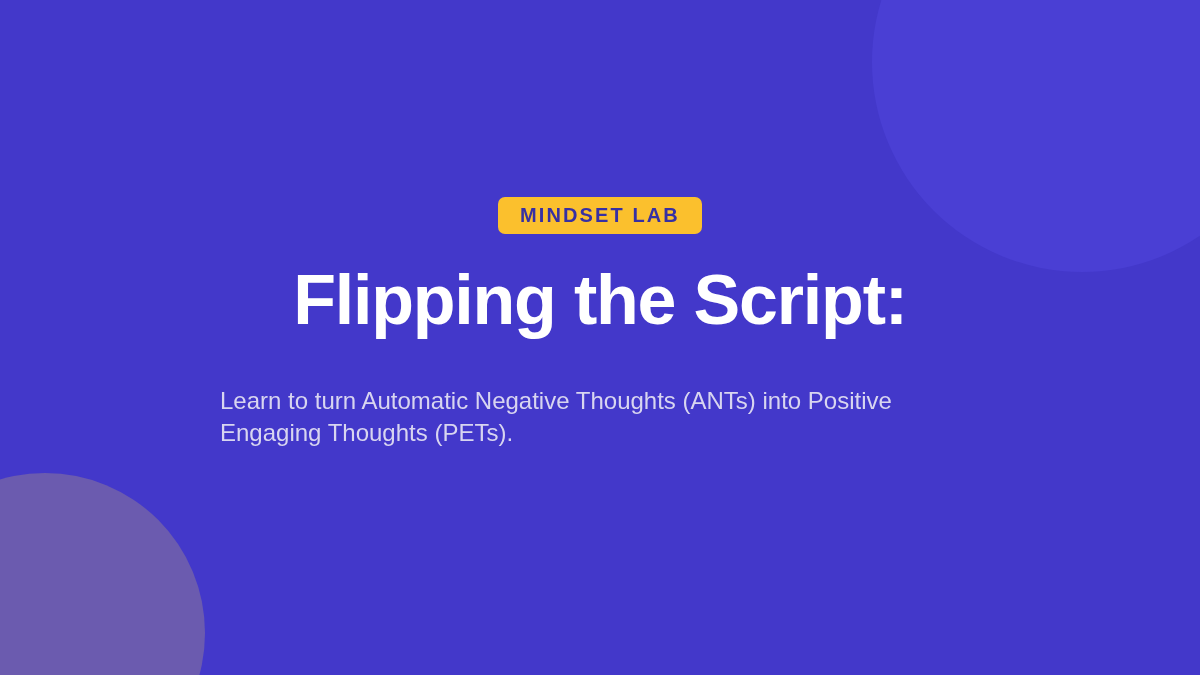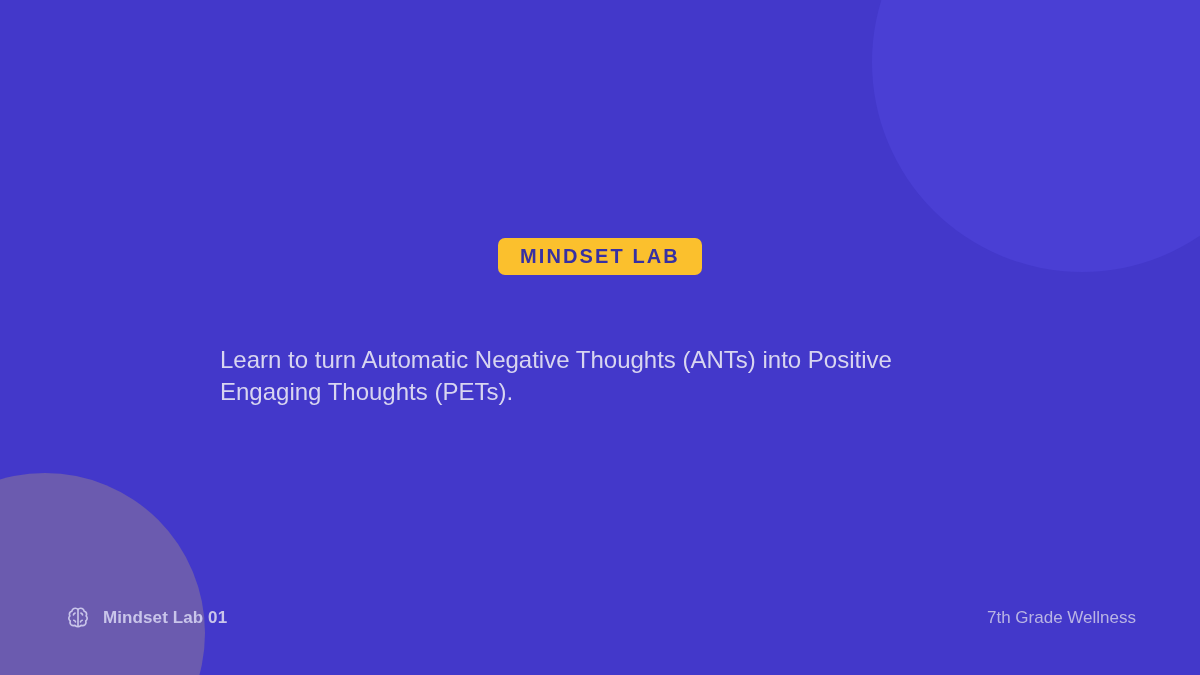--- a/index.html
+++ b/index.html
@@ -139,40 +139,21 @@
 <div class="slide">
 
   <div class="shape-top-right"></div>
   <div class="shape-bottom-left"></div>
 
   <div class="content">
 
     <div class="eyebrow-badge">MINDSET LAB</div>
 
     <div class="title-block">
+      <span class="title-line title-line-1">Flipping the Script:</span>
     </div>
 
     <div class="subtitle">Learn to turn Automatic Negative Thoughts (ANTs) into Positive Engaging Thoughts (PETs).</div>
 
   </div>
 
-  <div class="footer">
-
-    <div class="footer-left">
-      <svg class="brain-icon" viewBox="0 0 32 32" fill="none">
-        <g stroke="#c9c5ea" stroke-width="1.9" stroke-linecap="round" stroke-linejoin="round" fill="none">
-          <path d="M16 6.2c-1.5-1.7-4.2-1.8-5.8-0.3-0.7 0.6-1.1 1.5-1.2 2.4-1.6 0.3-2.8 1.7-2.8 3.4 0 0.7 0.2 1.4 0.6 1.9-0.8 0.7-1.3 1.7-1.3 2.8 0 1.3 0.7 2.5 1.7 3.1-0.2 0.5-0.3 1-0.3 1.5 0 2.1 1.7 3.8 3.8 3.8 0.6 0 1.2-0.2 1.8-0.5 0.6 0.9 1.6 1.5 2.8 1.5"></path>
-          <path d="M16 6.2c1.5-1.7 4.2-1.8 5.8-0.3 0.7 0.6 1.1 1.5 1.2 2.4 1.6 0.3 2.8 1.7 2.8 3.4 0 0.7-0.2 1.4-0.6 1.9 0.8 0.7 1.3 1.7 1.3 2.8 0 1.3-0.7 2.5-1.7 3.1 0.2 0.5 0.3 1 0.3 1.5 0 2.1-1.7 3.8-3.8 3.8-0.6 0-1.2-0.2-1.8-0.5-0.6 0.9-1.6 1.5-2.8 1.5"></path>
-          <path d="M16 6.2V25.8"></path>
-          <path d="M12.6 10.4c-1 0.3-1.7 1.1-1.8 2.1"></path>
-          <path d="M19.4 10.4c1 0.3 1.7 1.1 1.8 2.1"></path>
-          <path d="M11.2 18.6c0.9 0.2 1.6 0.9 1.9 1.8"></path>
-          <path d="M20.8 18.6c-0.9 0.2-1.6 0.9-1.9 1.8"></path>
-        </g>
-      </svg>
-      <span class="footer-brand">Mindset Lab 01</span>
-    </div>
-
-    <div class="footer-right">7th Grade Wellness</div>
-
-  </div>
 
 </div>
 
 </body></html>

